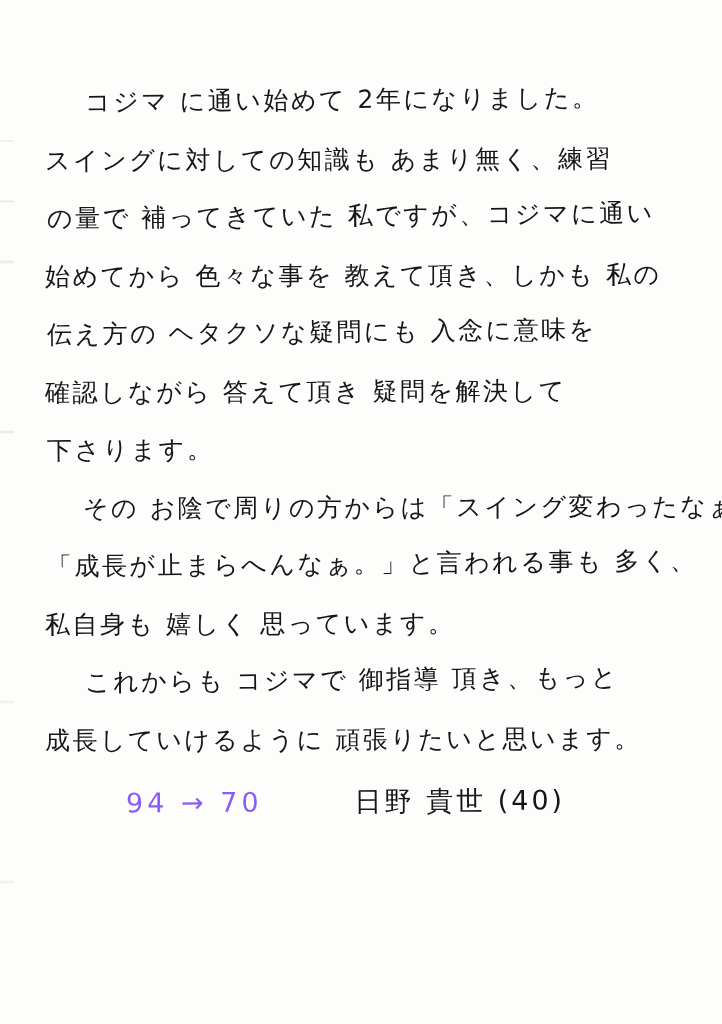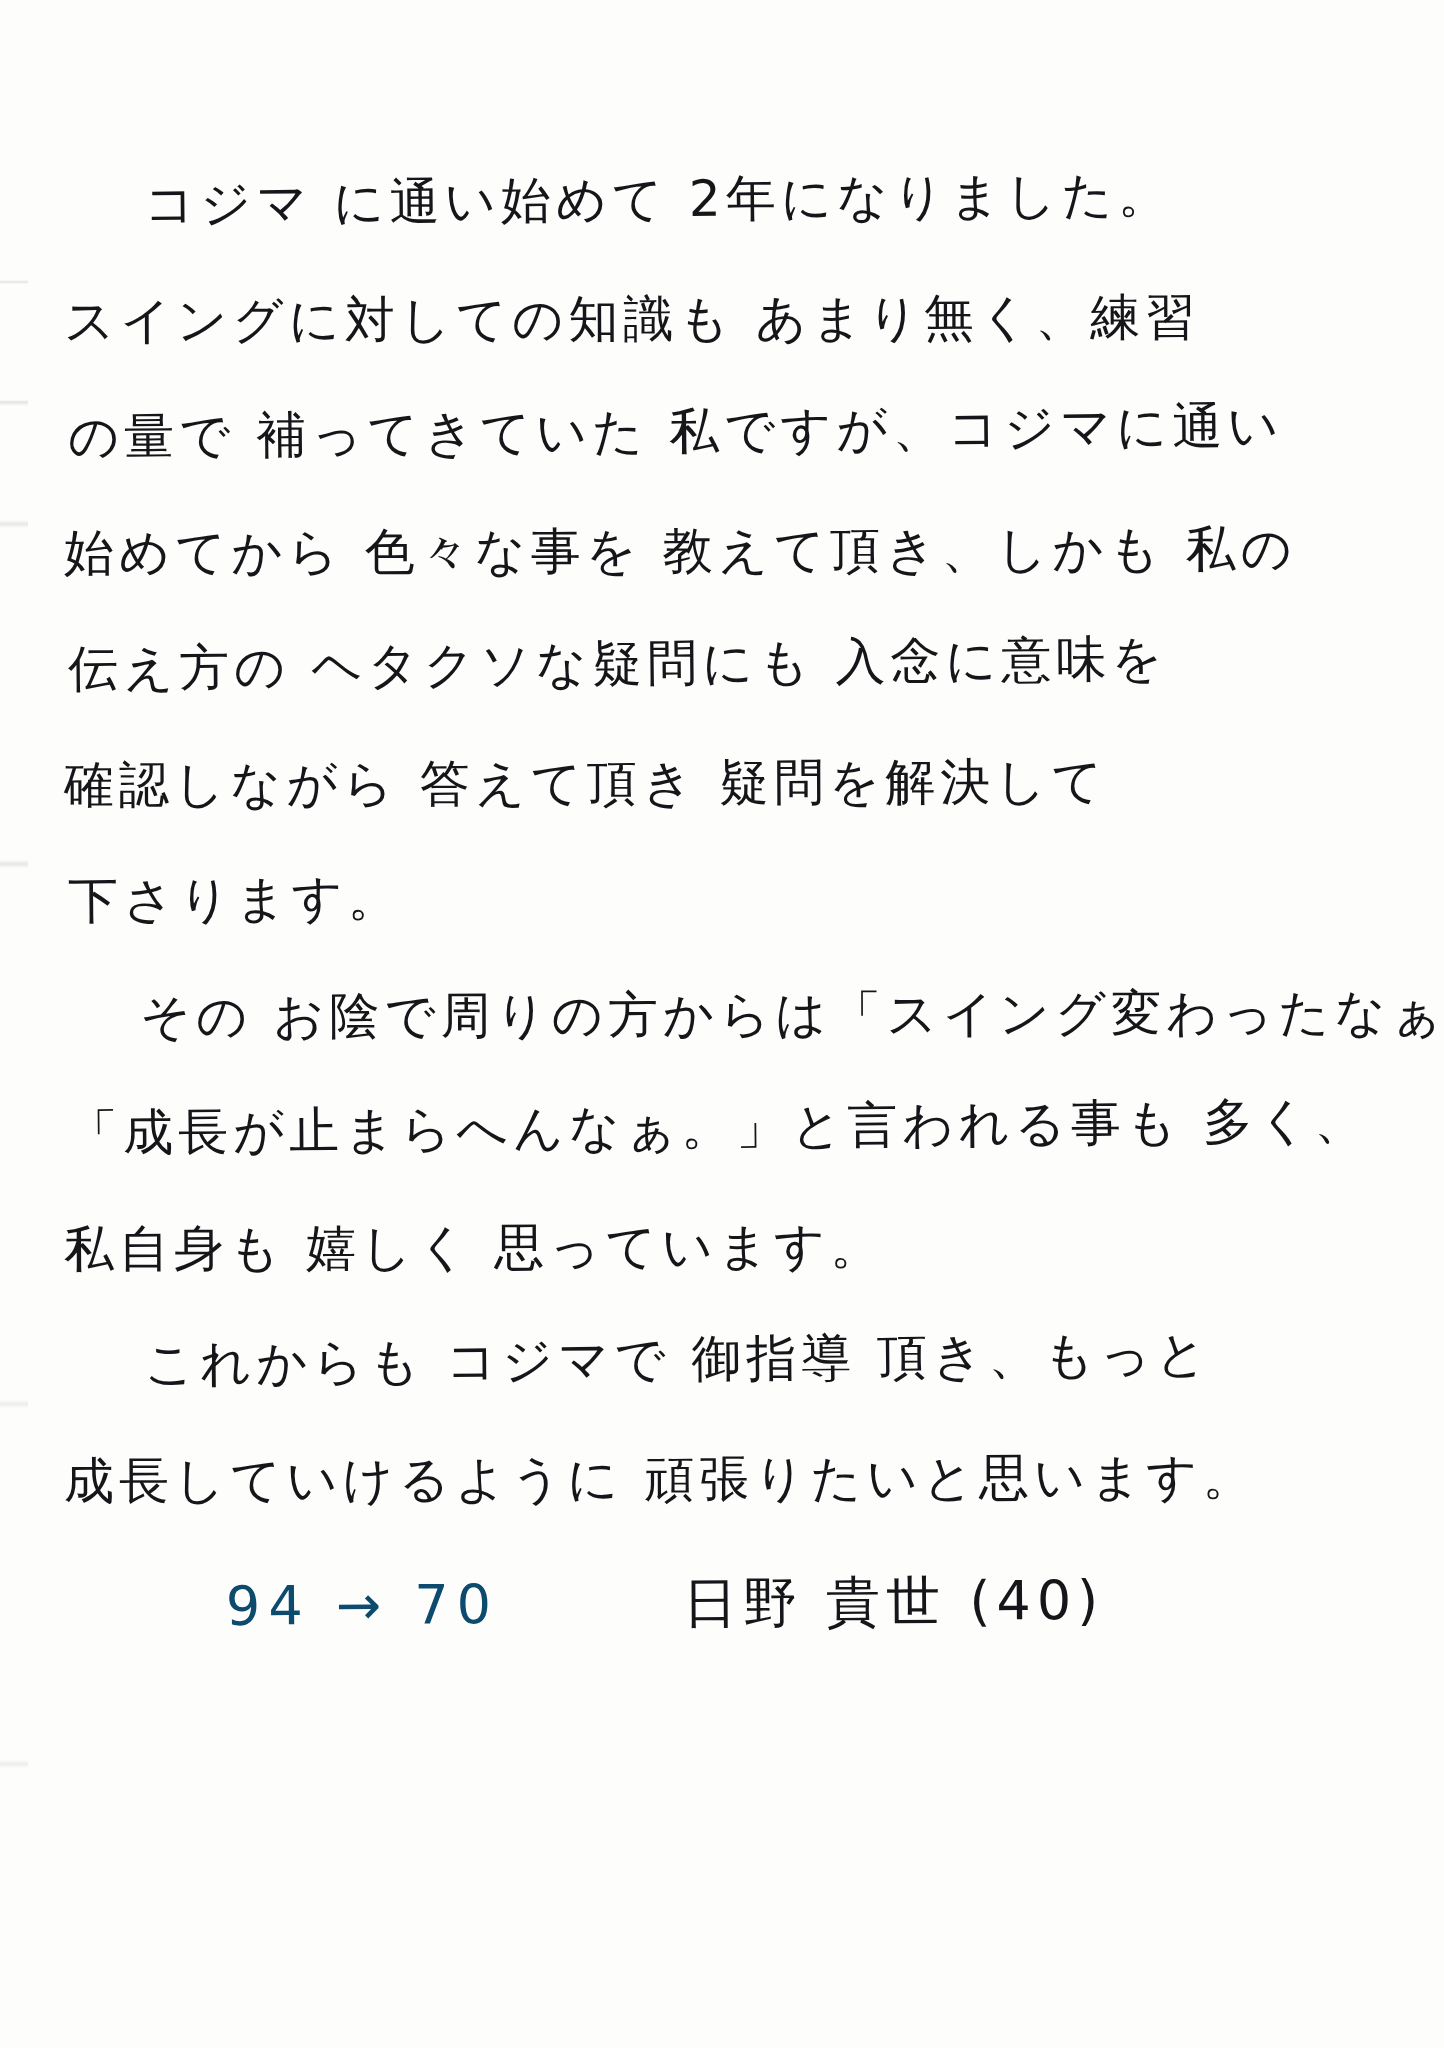--- a/index.html
+++ b/index.html
@@ -52,21 +52,21 @@
         rgba(185,185,185,0.25) 882px,
         rgba(255,255,255,0) 884px,
         rgba(255,255,255,0) 1024px);
   }
 
   .letter-body {
     position: absolute;
     top: 74px;
     left: 0;
     width: 722px;
-    padding: 0 30px 0 33px;
+    padding: 0 30px 0 46px;
     box-sizing: border-box;
   }
 
   
   .hw-line {
     color: #16161a;
     font-family: "DejaVu Sans", sans-serif;
     font-size: 25px;
     line-height: 58px;
     letter-spacing: 2.5px;
@@ -86,21 +86,21 @@
   .signature-row {
     margin-top: 16px;
     display: flex;
     align-items: baseline;
     padding-left: 80px;
     transform: rotate(-0.4deg);
     transform-origin: left center;
   }
 
   .score-change {
-    color: #0c4a6e;
+    color: #8b5cf6;
     font-size: 27px;
     letter-spacing: 4px;
     white-space: pre;
     text-align: right;
   }
 
   .signature-name {
     color: #16161a;
     font-size: 27px;
     letter-spacing: 3px;

